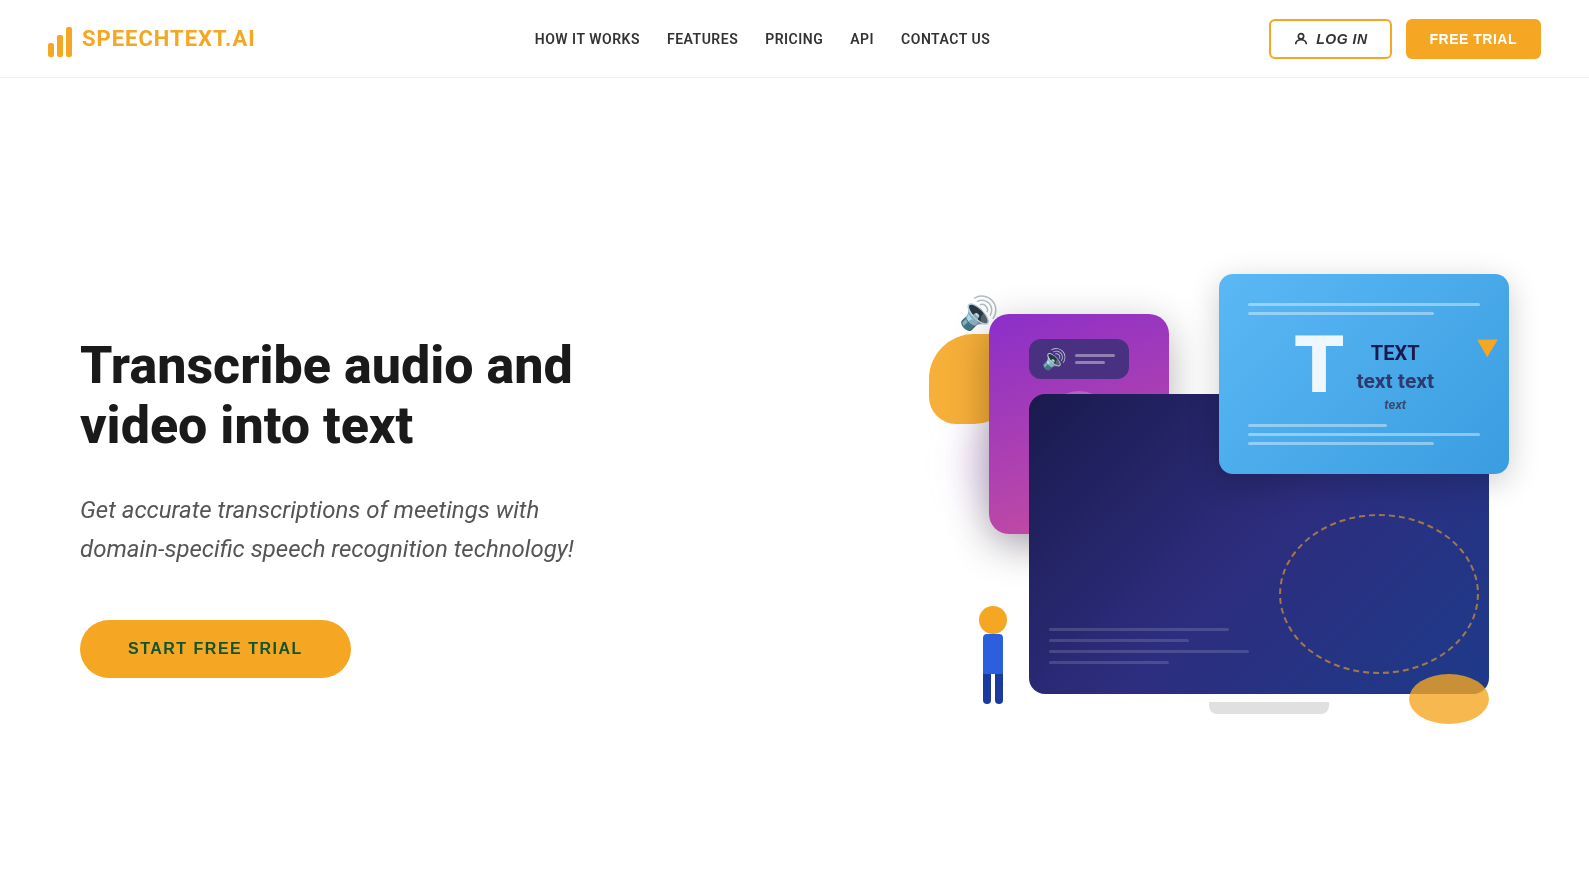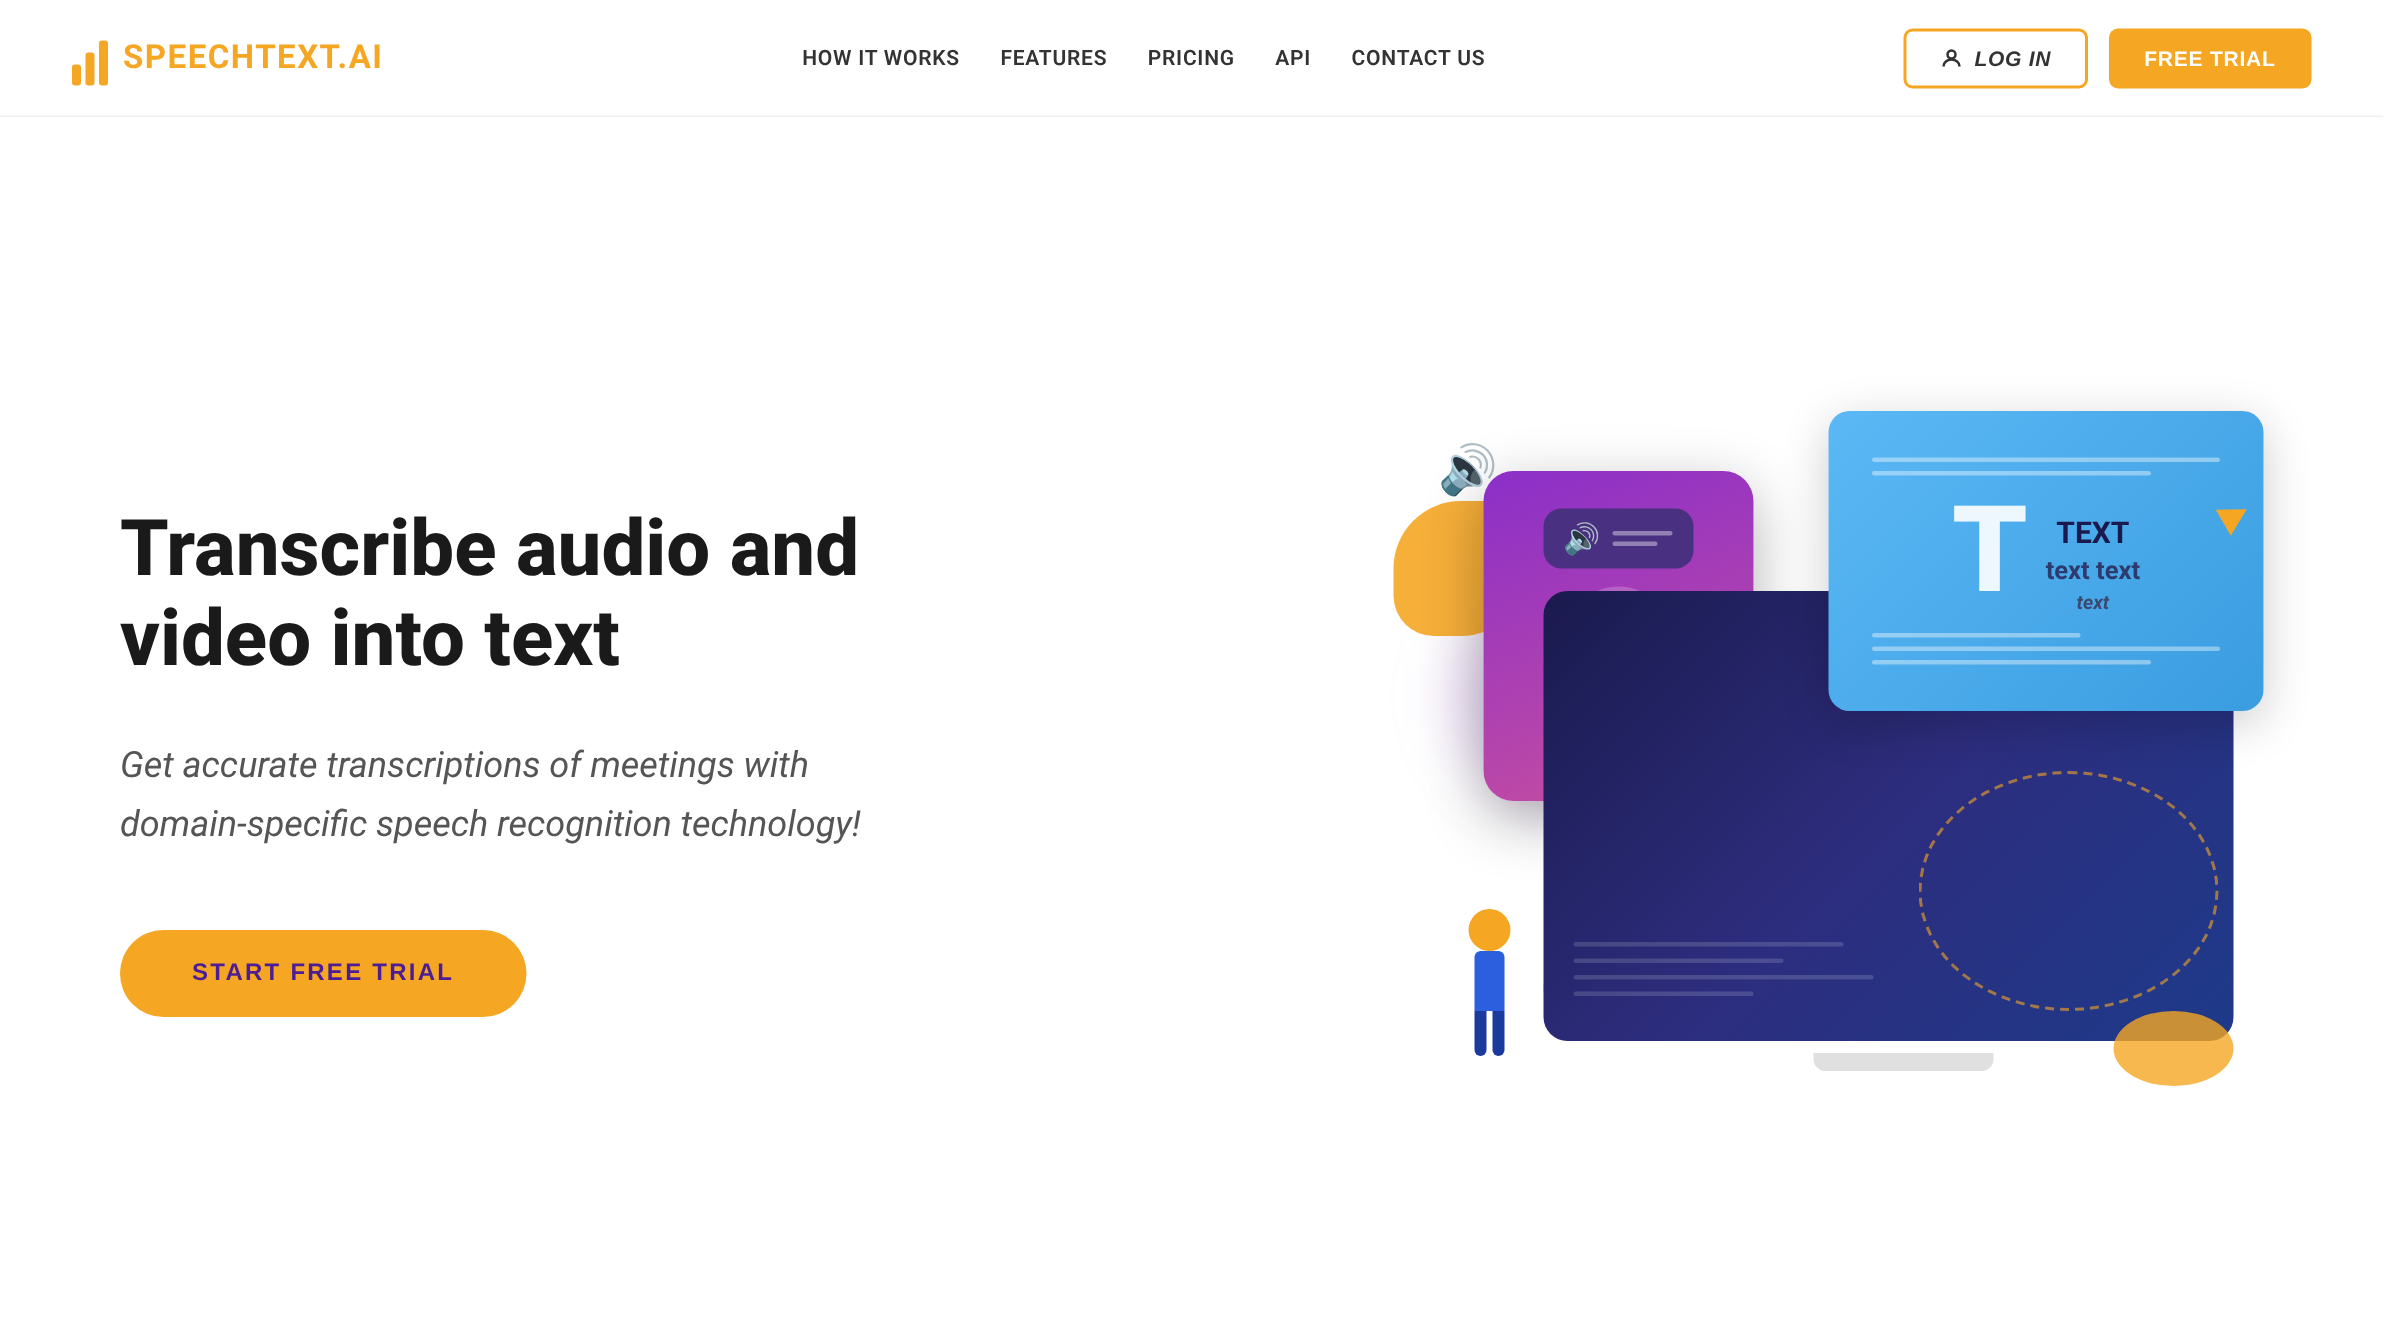--- a/index.html
+++ b/index.html
@@ -136,21 +136,21 @@
       margin-bottom: 52px;
       font-weight: 400;
       font-style: italic;
     }
 
     .btn-start-trial {
       padding: 20px 48px;
       background: #F5A623;
       border: none;
       border-radius: 50px;
-      color: #4c1d95;
+      color: #14532d;
       font-size: 16px;
       font-weight: 700;
       cursor: pointer;
       letter-spacing: 1.5px;
       text-transform: uppercase;
     }
 
     
     .hero-illustration {
       position: relative;
@@ -202,21 +202,21 @@
       color: rgba(255,255,255,0.9);
       line-height: 1;
     }
 
     .text-line-item {
       font-weight: 700;
       color: #1a1a4e;
     }
 
     .text-line-item.large { font-size: 20px; }
-    .text-line-item.medium { font-size: 17px; color: #2d3a6e; }
+    .text-line-item.medium { font-size: 21px; color: #2d3a6e; }
     .text-line-item.small { font-size: 13px; color: #4a5580; font-style: italic; }
 
     
     .arrow-decoration {
       position: absolute;
       top: 60px;
       right: 10px;
       width: 0;
       height: 0;
       border-left: 18px solid #F5A623;

